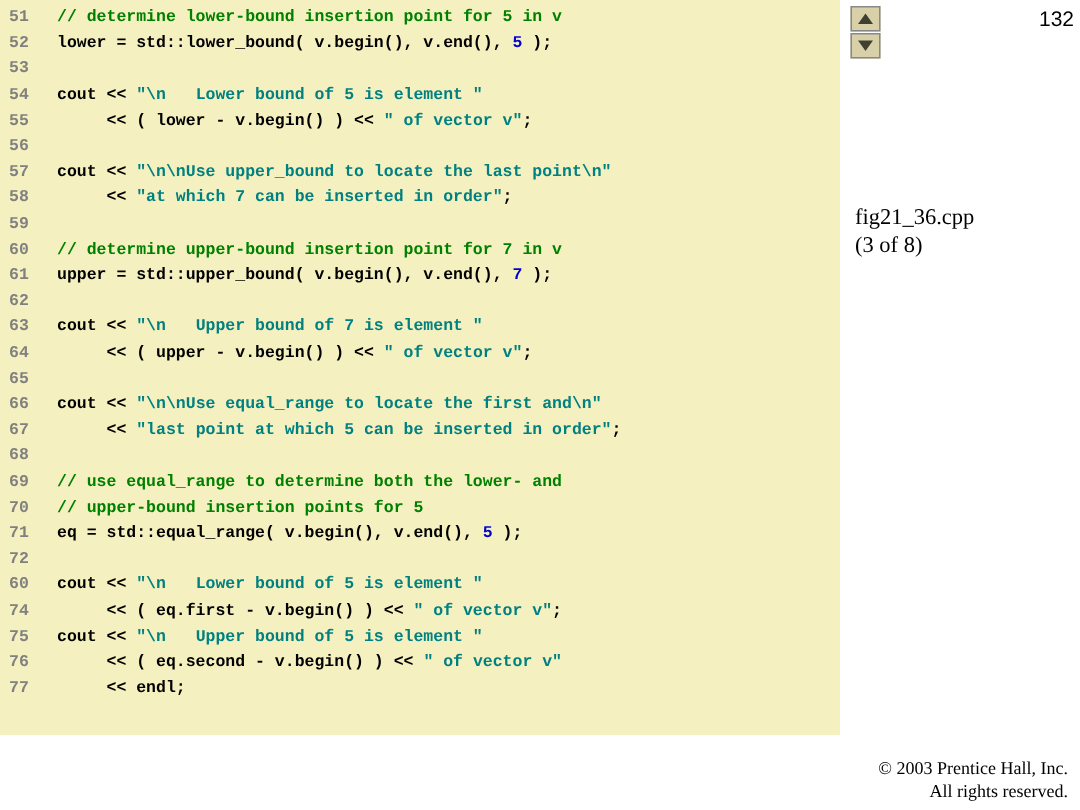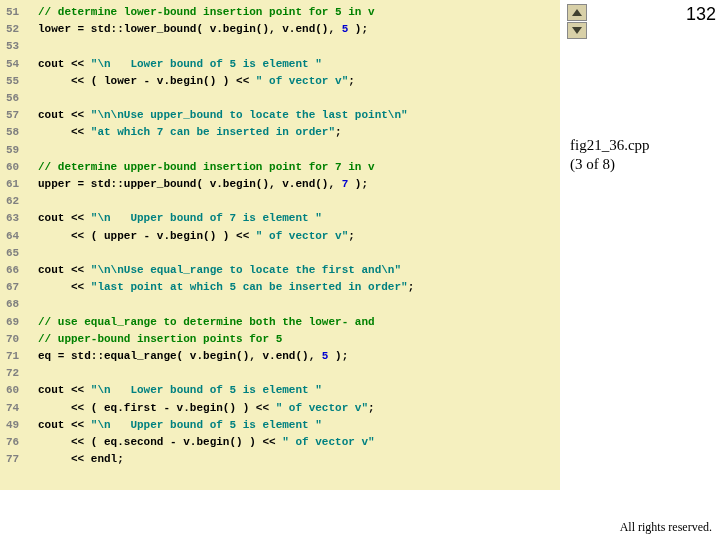--- a/index.html
+++ b/index.html
@@ -36,21 +36,21 @@
     position: absolute;
     right: 0;
     top: 0;
     width: 155px;
     padding-top: 4px;
   }
   .slide-num {
     position: absolute;
     top: 4px;
     right: 4px;
-    font-size: 18px;
+    font-size: 14px;
     color: #000;
   }
   .outline-row {
     display: flex;
     align-items: center;
     gap: 6px;
     margin-left: 2px;
   }
   .nav-btns {
     display: flex;
@@ -124,21 +124,21 @@
 <span class="ln">65</span>
 <span class="ln">66</span><span>cout &lt;&lt; </span><span class="str">"\n\nUse equal_range to locate the first and\n"</span>
 <span class="ln">67</span><span>     &lt;&lt; </span><span class="str">"last point at which 5 can be inserted in order"</span><span>;</span>
 <span class="ln">68</span>
 <span class="ln">69</span><span class="cm">// use equal_range to determine both the lower- and</span>
 <span class="ln">70</span><span class="cm">// upper-bound insertion points for 5</span>
 <span class="ln">71</span><span>eq = std::equal_range( v.begin(), v.end(), </span><span class="kw">5</span><span> );</span>
 <span class="ln">72</span>
 <span class="ln">60</span><span>cout &lt;&lt; </span><span class="str">"\n   Lower bound of 5 is element "</span>
 <span class="ln">74</span><span>     &lt;&lt; ( eq.first - v.begin() ) &lt;&lt; </span><span class="str">" of vector v"</span><span>;</span>
-<span class="ln">49</span><span>cout &lt;&lt; </span><span class="str">"\n   Upper bound of 5 is element "</span>
+<span class="ln">75</span><span>cout &lt;&lt; </span><span class="str">"\n   Upper bound of 5 is element "</span>
 <span class="ln">76</span><span>     &lt;&lt; ( eq.second - v.begin() ) &lt;&lt; </span><span class="str">" of vector v"</span>
 <span class="ln">77</span><span>     &lt;&lt; endl;</span>
 </div>
 
 <div class="side">
   <div class="outline-row">
     <div class="nav-btns">
       <div class="nav-btn">
           <div class="tri-up"></div>
         </div>
@@ -150,15 +150,15 @@
 </div>
 
 <div class="slide-num">132</div>
 
 <div class="file-label">
   <span>fig21_36.cpp</span><br>
   <span>(3 of 8)</span>
 </div>
 
 <div class="copyright">
-  <br>
+  <span>© 2003 Prentice Hall, Inc.</span><br>
   <span>All rights reserved.</span>
 </div>
 
 </body></html>

